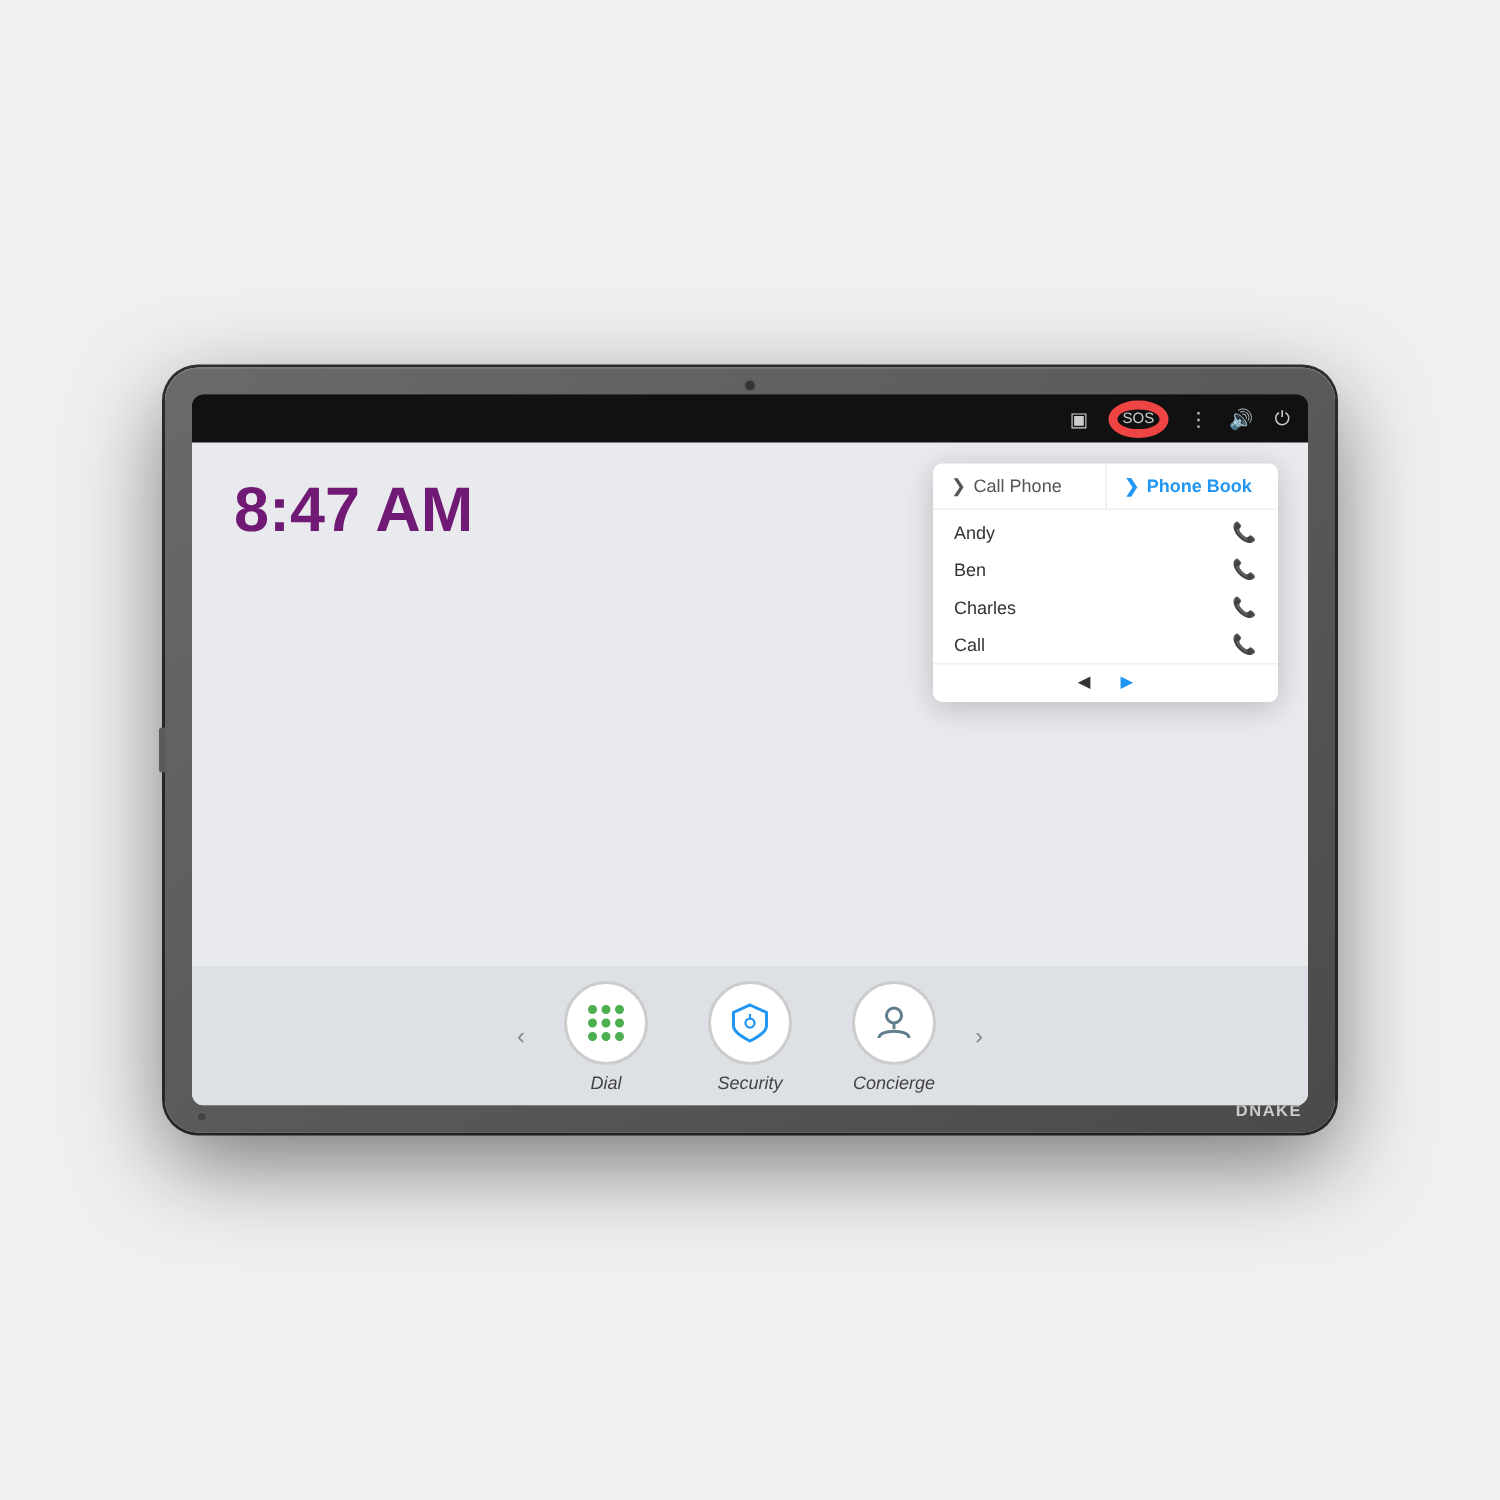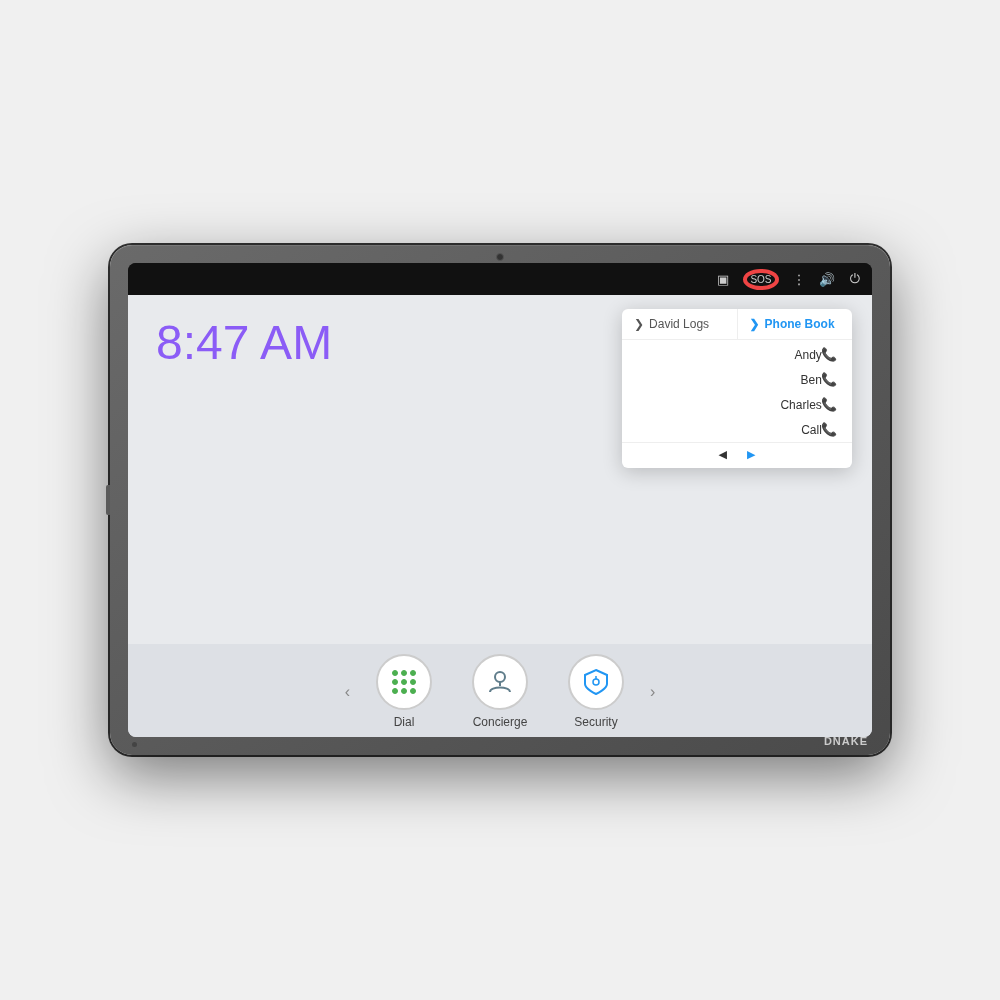--- a/index.html
+++ b/index.html
@@ -112,23 +112,23 @@
     }
 
     
     .info-area {
       flex: 1;
       padding: 24px 28px 10px 28px;
       position: relative;
     }
 
     .time-display {
-      font-size: 48px;
-      font-weight: 400;
-      color: #8b5cf6;
+      font-size: 42px;
+      font-weight: 700;
+      color: #701a75;
       line-height: 1;
     }
 
     .date-display {
       font-size: 13px;
       color: #555;
       margin-top: 6px;
     }
 
     
@@ -171,21 +171,21 @@
       background: #eee;
     }
 
     .contact-list {
       padding: 2px 0;
     }
 
     .contact-row {
       display: flex;
       align-items: center;
-      justify-content: flex-end;
+      justify-content: space-between;
       padding: 5px 14px;
       font-size: 12px;
       color: #333;
       cursor: pointer;
     }
 
     .call-icon {
       color: #4CAF50;
       font-size: 13px;
     }
@@ -232,20 +232,21 @@
       align-items: flex-end;
     }
 
     .nav-item {
       display: flex;
       flex-direction: column;
       align-items: center;
       gap: 5px;
       width: 88px;
       cursor: pointer;
+      font-style: italic;
     }
 
     .nav-icon-circle {
       width: 56px;
       height: 56px;
       border-radius: 50%;
       border: 2px solid #ccc;
       background: white;
       display: flex;
       align-items: center;
@@ -278,36 +279,36 @@
 <div class="device-shell">
   <div class="camera"></div>
   <div class="side-button-left"></div>
   <div class="led-dot"></div>
   <div class="brand">DNAKE</div>
 
   <div class="screen">
 
     <div class="top-bar">
       <span class="top-bar-icon">▣</span>
-      <span class="top-bar-icon" style="font-size:10px;border:4px solid #ef4444;border-radius:50%;padding:1px 3px;">SOS</span>
+      <span class="top-bar-icon" style="font-size:10px;border:6px solid #ef4444;border-radius:50%;padding:1px 3px;">SOS</span>
       <span class="top-bar-icon">⋮</span>
       <span class="top-bar-icon">🔊</span>
       <span class="top-bar-icon">⏻</span>
     </div>
 
     <div class="main-content">
       <div class="info-area">
 
         <div class="time-display">8:47 AM</div>
 
         <div class="dropdown-panel">
           <div class="dropdown-header">
             <div class="dropdown-tab">
               <span style="color:#555;">❯</span>
-              <span>David Logs</span>
+              <span>Call Phone</span>
             </div>
             <div class="dropdown-divider"></div>
             <div class="dropdown-tab active">
               <span style="color:#2196F3;">❯</span>
               <span>Phone Book</span>
             </div>
           </div>
 
           <div class="contact-list">
             <div class="contact-row">
@@ -350,42 +351,42 @@
                 <div class="dial-dot"></div>
                 <div class="dial-dot"></div>
                 <div class="dial-dot"></div>
                 <div class="dial-dot"></div>
               </div>
             </div>
             <span class="nav-label">Dial</span>
           </div>
 
 
+
+          <div class="nav-item">
+            <div class="nav-icon-circle">
+              <svg width="26" height="28" viewBox="0 0 26 28">
+                <path d="M13 2 L24 7 L24 16 C24 21 13 26 13 26 C13 26 2 21 2 16 L2 7 Z" fill="none" stroke="#2196F3" stroke-width="2"></path>
+                <circle cx="13" cy="14" r="3" fill="none" stroke="#2196F3" stroke-width="1.5"></circle>
+                <line x1="13" y1="11" x2="13" y2="8" stroke="#2196F3" stroke-width="1.5"></line>
+              </svg>
+            </div>
+            <span class="nav-label">Security</span>
+          </div>
 
           <div class="nav-item">
             <div class="nav-icon-circle">
               <svg width="28" height="28" viewBox="0 0 28 28">
                 <circle cx="14" cy="9" r="5" fill="none" stroke="#607D8B" stroke-width="2"></circle>
                 <path d="M4 24 C4 18 24 18 24 24" fill="none" stroke="#607D8B" stroke-width="2"></path>
                 <line x1="14" y1="14" x2="14" y2="18" stroke="#607D8B" stroke-width="2"></line>
               </svg>
             </div>
             <span class="nav-label">Concierge</span>
           </div>
 
-          <div class="nav-item">
-            <div class="nav-icon-circle">
-              <svg width="26" height="28" viewBox="0 0 26 28">
-                <path d="M13 2 L24 7 L24 16 C24 21 13 26 13 26 C13 26 2 21 2 16 L2 7 Z" fill="none" stroke="#2196F3" stroke-width="2"></path>
-                <circle cx="13" cy="14" r="3" fill="none" stroke="#2196F3" stroke-width="1.5"></circle>
-                <line x1="13" y1="11" x2="13" y2="8" stroke="#2196F3" stroke-width="1.5"></line>
-              </svg>
-            </div>
-            <span class="nav-label">Security</span>
-          </div>
-
         </div>
 
         <span class="nav-arrow">›</span>
       </div>
     </div>
   </div>
 </div>
 
 </body></html>

